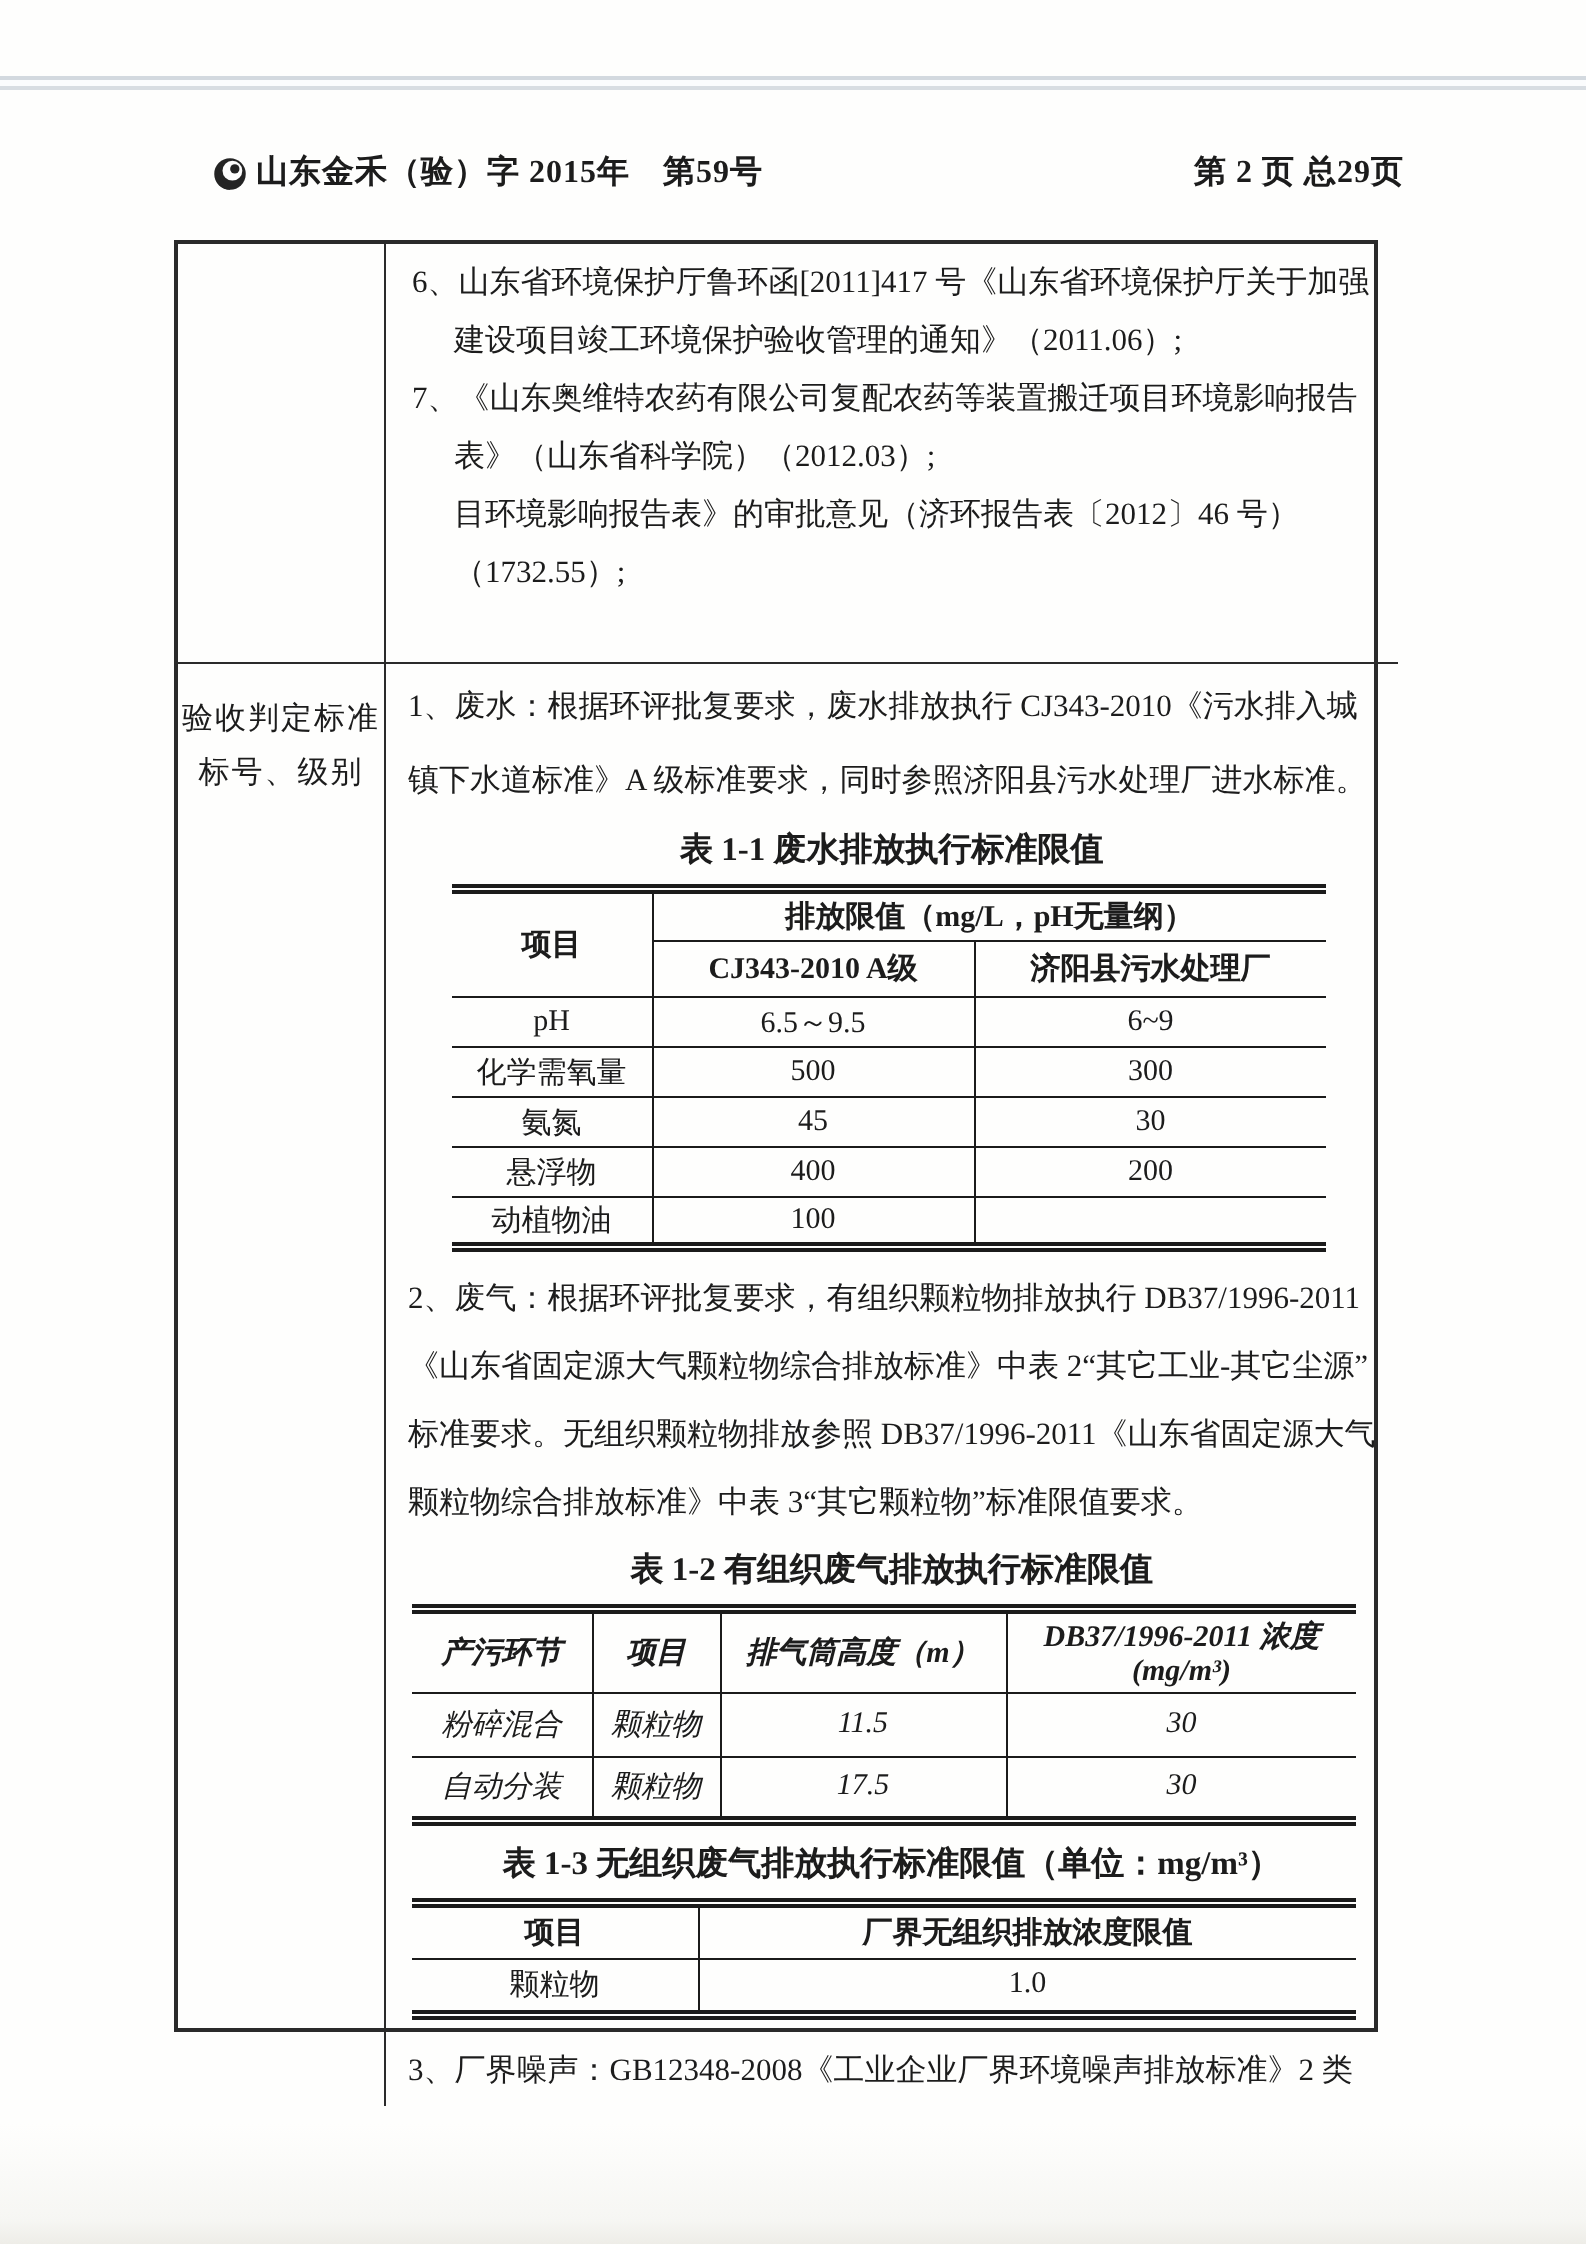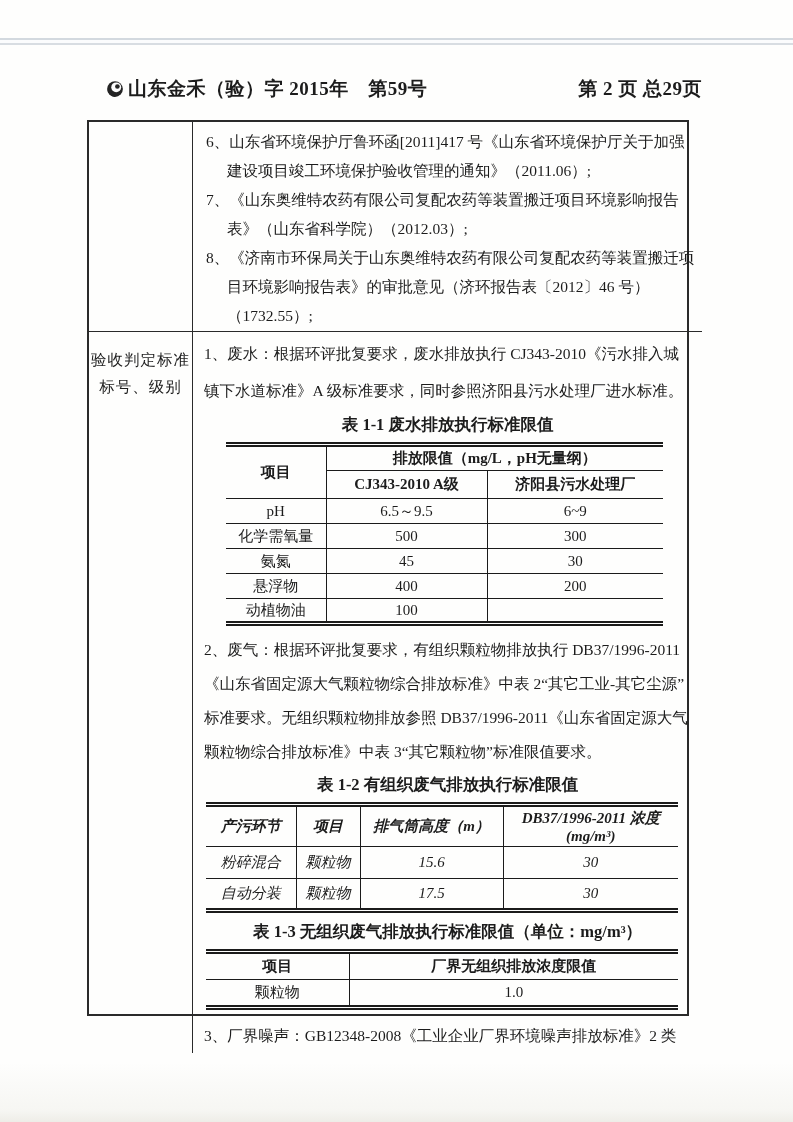--- a/index.html
+++ b/index.html
@@ -25,21 +25,21 @@
   }
   .bottom-scan-haze {
     position: absolute; left: 0; bottom: 0; width: 100%; height: 60px;
     background: linear-gradient(180deg, rgba(250,250,248,0) 0%, rgba(243,243,239,.7) 80%, rgba(236,235,229,.9) 100%);
   }
 
   
   .doc-header {
     position: absolute; left: 106px; top: 76px; width: 596px;
     display: flex; justify-content: space-between; align-items: center;
-    font-size: 19px; font-weight: bold; letter-spacing: .5px;
+    font-size: 16px; font-weight: bold; letter-spacing: .5px;
   }
   .doc-header .left { display: flex; align-items: center; gap: 4px; }
   .logo-svg { width: 18px; height: 18px; display: block; }
 
   
   .main-table {
     position: absolute; left: 87px; top: 120px; width: 602px; height: 896px;
     border: 2px solid #2a2a2a;
     display: grid;
     grid-template-columns: 104px 1fr;
@@ -115,21 +115,20 @@
 
   <div class="main-table">
 
     <div class="cell"></div>
 
     <div class="cell last-col refs-cell">
       <div class="ref-line">6、山东省环境保护厅鲁环函[2011]417 号《山东省环境保护厅关于加强</div>
       <div class="ref-line indent">建设项目竣工环境保护验收管理的通知》（2011.06）;</div>
       <div class="ref-line">7、《山东奥维特农药有限公司复配农药等装置搬迁项目环境影响报告</div>
       <div class="ref-line indent">表》（山东省科学院）（2012.03）;</div>
-      <div class="ref-line">8、《济南市环保局关于山东奥维特农药有限公司复配农药等装置搬迁项</div>
       <div class="ref-line indent">目环境影响报告表》的审批意见（济环报告表〔2012〕46 号）</div>
       <div class="ref-line indent">（1732.55）;</div>
     </div>
 
     <div class="cell last-row label-cell">
       <div>验收判定标准</div>
       <div>标号、级别</div>
     </div>
 
     <div class="cell last-col last-row criteria-cell">
@@ -192,21 +191,21 @@
         <tbody>
             <tr>
           <td class="hd tall" style="width:90px">产污环节</td>
           <td class="hd tall" style="width:64px">项目</td>
           <td class="hd tall" style="width:143px">排气筒高度（m）</td>
           <td class="hd tall">DB37/1996-2011  浓度(mg/m³)</td>
         </tr>
         <tr>
           <td>粉碎混合</td>
           <td>颗粒物</td>
-          <td>15.6</td>
+          <td>11.5</td>
           <td>30</td>
         </tr>
         <tr>
           <td>自动分装</td>
           <td>颗粒物</td>
           <td>17.5</td>
           <td>30</td>
         </tr>
       </tbody>
         </table>

